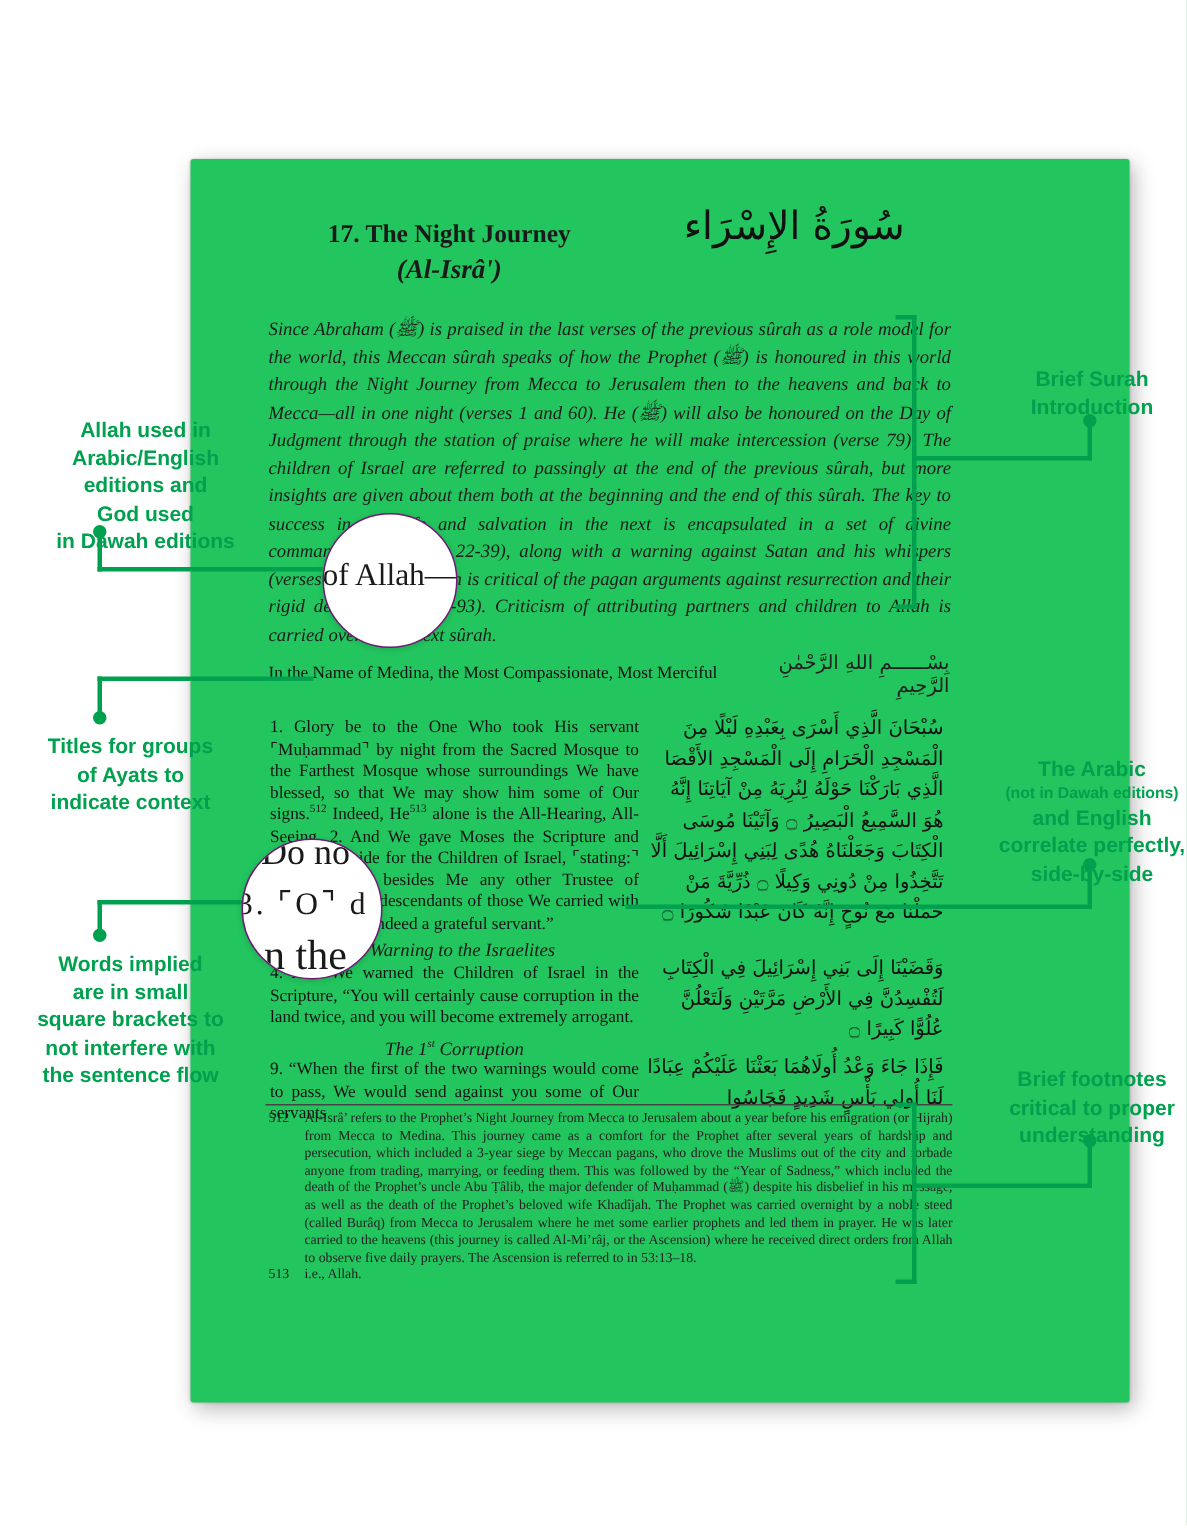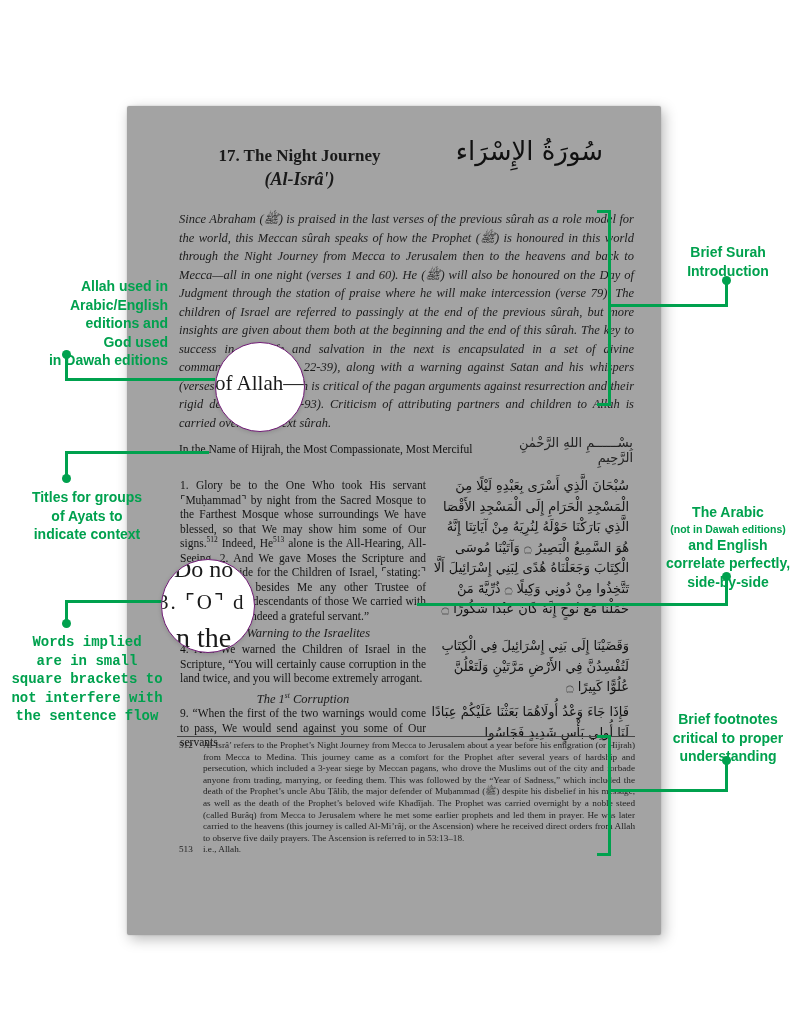--- a/index.html
+++ b/index.html
@@ -1,19 +1,19 @@
 <!DOCTYPE html>
 <html><head>
 <meta charset="utf-8">
 <style>
   html,body{margin:0;padding:0;background:#ffffff;}
   .canvas{position:relative;width:791px;height:1024px;background:#ffffff;overflow:hidden;
           font-family:"Liberation Sans","DejaVu Sans",sans-serif;}
   
-  .page{position:absolute;left:127px;top:106px;width:534px;height:829px;background:#a3a3a3;
+  .page{position:absolute;left:127px;top:106px;width:626px;height:829px;background:#22c55e;
         border-radius:2px;box-shadow:0 0 2px rgba(0,0,0,.18),3px 4px 14px rgba(0,0,0,.28);z-index:1;}
   .serif{font-family:"Liberation Serif","DejaVu Serif","DejaVu Sans",serif;}
   .title-en{position:absolute;left:50px;top:40px;width:245px;text-align:center;color:#1a1a1a;}
   .title-en .t1{font-size:17px;font-weight:bold;}
   .title-en .t2{font-size:18px;font-weight:bold;font-style:italic;margin-top:3px;}
   .title-ar{position:absolute;left:300px;top:30px;width:205px;text-align:center;direction:rtl;
             font-size:26px;color:#111;font-family:"DejaVu Sans",sans-serif;}
   .intro{position:absolute;left:52px;top:104px;width:455px;font-size:12.5px;line-height:18.5px;
          font-style:italic;text-align:justify;color:#1c1c1c;}
   .basmala-en{position:absolute;left:52px;top:337px;width:310px;font-size:11.5px;color:#111;}
@@ -59,21 +59,21 @@
   <div class="page serif">
 
     <div class="title-en">
       <div class="t1">17. The Night Journey</div>
       <div class="t2">(Al-Isrâ')</div>
     </div>
     <div class="title-ar">سُورَةُ الإِسْرَاء</div>
 
     <div class="intro">Since Abraham (ﷺ) is praised in the last verses of the previous sûrah as a role model for the world, this Meccan sûrah speaks of how the Prophet (ﷺ) is honoured in this world through the Night Journey from Mecca to Jerusalem then to the heavens and back to Mecca—all in one night (verses 1 and 60). He (ﷺ) will also be honoured on the Day of Judgment through the station of praise where he will make intercession (verse 79). The children of Israel are referred to passingly at the end of the previous sûrah, but more insights are given about them both at the beginning and the end of this sûrah. The key to success in this life and salvation in the next is encapsulated in a set of divine commandments (verses 22-39), along with a warning against Satan and his whispers (verses 61-65). The sûrah is critical of the pagan arguments against resurrection and their rigid denial (verses 89-93). Criticism of attributing partners and children to Allah is carried over to the next sûrah.</div>
 
-    <div class="basmala-en">In the Name of Hijrah, the Most Compassionate, Most Merciful</div>
+    <div class="basmala-en">In the Name of Medina, the Most Compassionate, Most Merciful</div>
     <div class="basmala-ar">بِسْــــــمِ اللهِ الرَّحْمٰنِ الرَّحِيمِ</div>
 
 
     <div class="col-en">
       <div class="blk" style="top:0;"><span>1. Glory be to the One Who took His servant ⌜Muḥammad⌝ by night from the Sacred Mosque to the Farthest Mosque whose surroundings We have blessed, so that We may show him some of Our signs.</span><sup>512</sup><span> Indeed, He</span><sup>513</sup><span> alone is the All-Hearing, All-Seeing. 2. And We gave Moses the Scripture and made it a guide for the Children of Israel, ⌜stating:⌝ “Do not take besides Me any other Trustee of Affairs, 3. ⌜O⌝ descendants of those We carried with Noah. He was indeed a grateful servant.”</span></div>
       <div class="blk sec-head" style="top:148px;">A Warning to the Israelites</div>
       <div class="blk" style="top:164px;">4. And We warned the Children of Israel in the Scripture, “You will certainly cause corruption in the land twice, and you will become extremely arrogant.</div>
       <div class="blk sec-head" style="top:214px;"><span>The 1</span><sup>st</sup><span> Corruption</span></div>
       <div class="blk" style="top:228px;">9. “When the first of the two warnings would come to pass, We would send against you some of Our servants</div>
     </div>
@@ -91,37 +91,37 @@
         <span class="txt">Al-Isrâ’ refers to the Prophet’s Night Journey from Mecca to Jerusalem about a year before his emigration (or Hijrah) from Mecca to Medina. This journey came as a comfort for the Prophet after several years of hardship and persecution, which included a 3-year siege by Meccan pagans, who drove the Muslims out of the city and forbade anyone from trading, marrying, or feeding them. This was followed by the “Year of Sadness,” which included the death of the Prophet’s uncle Abu Ṭâlib, the major defender of Muḥammad (ﷺ) despite his disbelief in his message, as well as the death of the Prophet’s beloved wife Khadîjah. The Prophet was carried overnight by a noble steed (called Burâq) from Mecca to Jerusalem where he met some earlier prophets and led them in prayer. He was later carried to the heavens (this journey is called Al-Mi’râj, or the Ascension) where he received direct orders from Allah to observe five daily prayers. The Ascension is referred to in 53:13–18.</span>
       </div>
       <div class="fnrow">
         <span class="num">513</span>
         <span class="txt">i.e., Allah.</span>
       </div>
     </div>
 
   </div>
 
-  <div class="ann" style="left:6px;top:277px;width:162px;text-align:right;">Allah used in
+  <div class="ann" style="left:16px;top:277px;width:162px;">Allah used in
 Arabic/English
 editions and
 God used
 in Dawah editions</div>
   <div class="dot" style="left:62px;top:350px;"></div>
   <div class="vline" style="left:65px;top:354px;height:27px;"></div>
   <div class="hline" style="left:65px;top:378px;width:150px;"></div>
 
   <div class="ann" style="left:6px;top:488px;width:162px;">Titles for groups
 of Ayats to
 indicate context</div>
   <div class="dot" style="left:62px;top:474px;"></div>
   <div class="vline" style="left:65px;top:451px;height:28px;"></div>
   <div class="hline" style="left:65px;top:451px;width:144px;"></div>
 
-  <div class="ann" style="left:6px;top:633px;width:162px;font-family:Liberation Mono, monospace;">Words implied
+  <div class="ann" style="left:6px;top:633px;width:162px;">Words implied
 are in small
 square brackets to
 not interfere with
 the sentence flow</div>
   <div class="dot" style="left:62px;top:619px;"></div>
   <div class="vline" style="left:65px;top:600px;height:24px;"></div>
   <div class="hline" style="left:65px;top:600px;width:100px;"></div>
 
   <div class="ann" style="left:648px;top:243px;width:160px;">Brief Surah
 Introduction</div>

